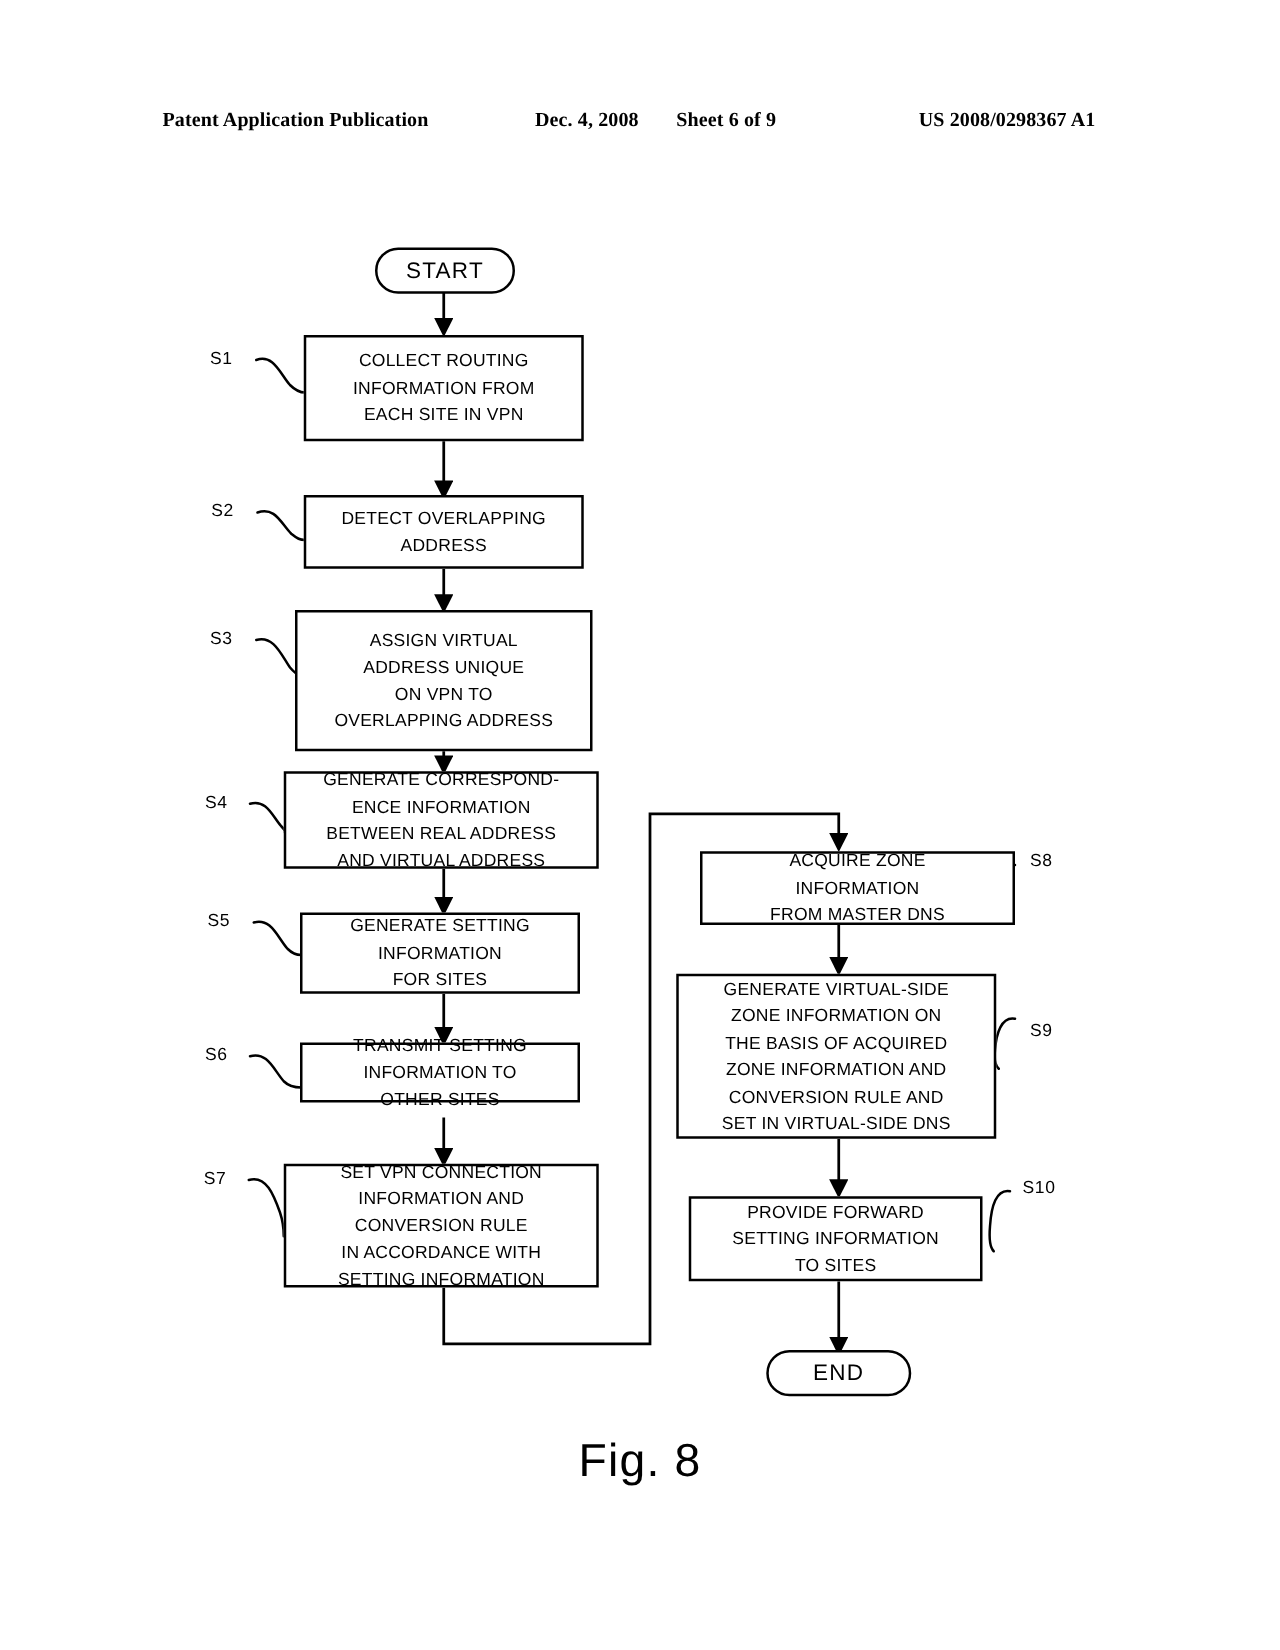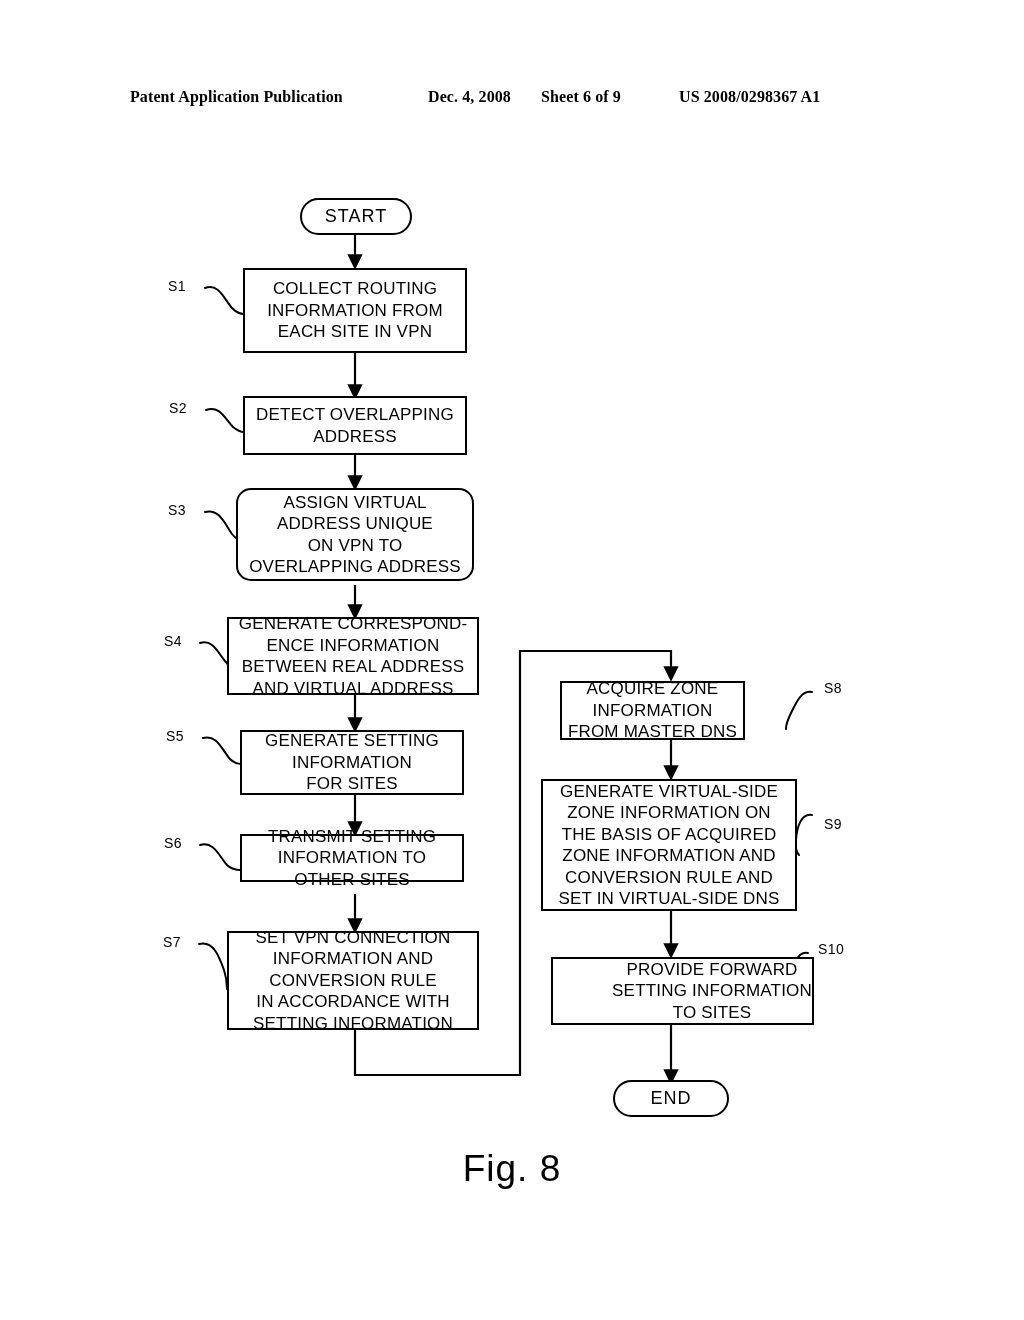--- a/index.html
+++ b/index.html
@@ -26,21 +26,21 @@
     font-family: "Liberation Serif", serif;
     font-weight: bold;
     font-size: 16px;
     letter-spacing: 0.1px;
     white-space: nowrap;
   }
   #pub-header > span { position: absolute; top: 0; }
   .hdr-pub   { left: 130px; }
   .hdr-date  { left: 428px; }
   .hdr-sheet { left: 541px; }
-  .hdr-num   { left: 679px; }
+  .hdr-num   { left: 735px; }
 
   
   #flow {
     position: absolute;
     left: 0;
     top: 0;
     width: 1024px;
     height: 1320px;
   }
   #flow-svg {
@@ -54,21 +54,21 @@
   .node {
     position: absolute;
     box-sizing: border-box;
     border: 2.2px solid #000;
     background: #fff;
     display: flex;
     align-items: center;
     justify-content: center;
     text-align: center;
     font-family: "Liberation Sans", sans-serif;
-    font-size: 17px;
+    font-size: 14px;
     line-height: 21.5px;
     letter-spacing: 0.2px;
     white-space: pre-line;
   }
   .terminator {
     border-radius: 999px;
     font-size: 18px;
     letter-spacing: 1px;
   }
 
@@ -159,21 +159,21 @@
 EACH SITE IN VPN</span>
   </div>
   <div class="step-label" style="left:168px; top:278px;">S1</div>
 
   <div class="node" style="left:243px; top:396px; width:224px; height:59px;">
     <span>DETECT OVERLAPPING
 ADDRESS</span>
   </div>
   <div class="step-label" style="left:169px; top:400px;">S2</div>
 
-  <div class="node" style="left:236px; top:488px; width:238px; height:93px;border-radius:15px;">
+  <div class="node" style="left:236px; top:488px; width:238px; height:113px;">
     <span>ASSIGN VIRTUAL
 ADDRESS UNIQUE
 ON VPN TO
 OVERLAPPING ADDRESS</span>
   </div>
   <div class="step-label" style="left:168px; top:502px;">S3</div>
 
   <div class="node" style="left:227px; top:617px; width:252px; height:78px;">
     <span>GENERATE CORRESPOND-
 ENCE INFORMATION
@@ -198,38 +198,38 @@
 
   <div class="node" style="left:227px; top:931px; width:252px; height:99px;">
     <span>SET VPN CONNECTION
 INFORMATION AND
 CONVERSION RULE
 IN ACCORDANCE WITH
 SETTING INFORMATION</span>
   </div>
   <div class="step-label" style="left:163px; top:934px;">S7</div>
 
-  <div class="node" style="left:560px; top:681px; width:185px; height:59px;">
+  <div class="node" style="left:560px; top:681px; width:252px; height:59px;">
     <span>ACQUIRE ZONE
 INFORMATION
 FROM MASTER DNS</span>
   </div>
   <div class="step-label" style="left:824px; top:680px;">S8</div>
 
   <div class="node" style="left:541px; top:779px; width:256px; height:132px;">
     <span>GENERATE VIRTUAL-SIDE
 ZONE INFORMATION ON
 THE BASIS OF ACQUIRED
 ZONE INFORMATION AND
 CONVERSION RULE AND
 SET IN VIRTUAL-SIDE DNS</span>
   </div>
   <div class="step-label" style="left:824px; top:816px;">S9</div>
 
-  <div class="node" style="left:551px; top:957px; width:263px; height:68px;justify-content:flex-end;">
+  <div class="node" style="left:551px; top:957px; width:235px; height:68px;">
     <span>PROVIDE FORWARD
 SETTING INFORMATION
 TO SITES</span>
   </div>
   <div class="step-label" style="left:818px; top:941px;">S10</div>
 
   <div class="node terminator" style="left:613px; top:1080px; width:116px; height:37px;">
     <span>END</span>
   </div>
 

